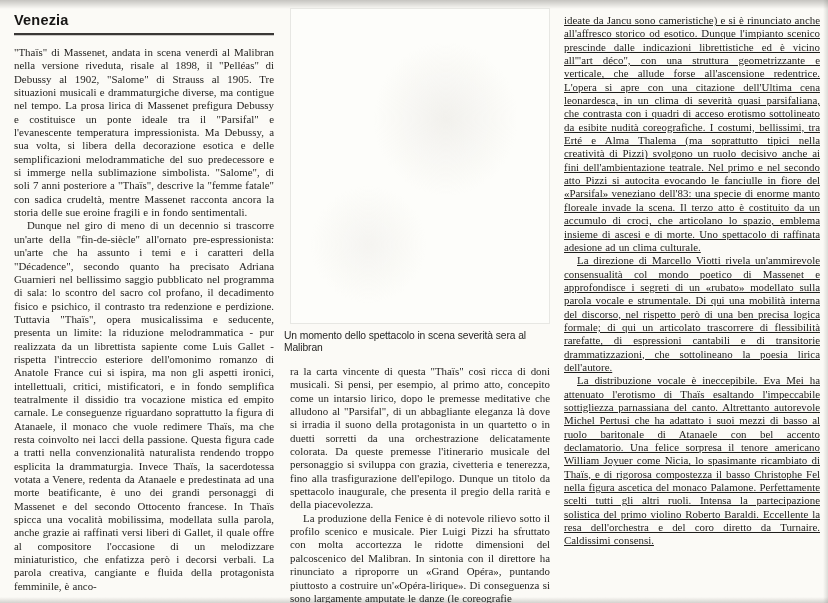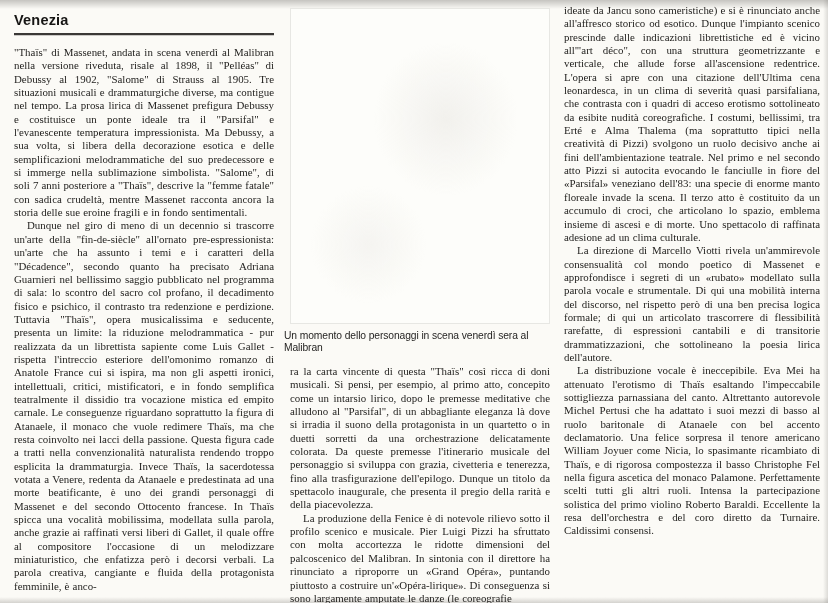--- a/index.html
+++ b/index.html
@@ -18,21 +18,21 @@
   .scan-bottom{position:absolute;left:0;bottom:0;width:828px;height:6px;
     background:linear-gradient(0deg,rgba(110,108,104,.28),rgba(110,108,104,0));
     pointer-events:none;}
   .scan-right{position:absolute;right:0;top:0;width:5px;height:603px;
     background:linear-gradient(270deg,rgba(110,108,104,.22),rgba(110,108,104,0));
     pointer-events:none;}
 
   .col{position:absolute;top:8px;}
   .col-1{left:14px;width:260px;top:12px;}
   .col-2{left:290px;width:260px;top:8px;}
-  .col-3{left:564px;width:256px;top:4px;}
+  .col-3{left:564px;width:256px;top:14px;text-decoration:underline;}
 
   .kicker{
     font-family:"Liberation Sans","DejaVu Sans",sans-serif;
     font-weight:bold;font-size:14.5px;letter-spacing:.2px;
     color:#161514;
   }
   .kicker-rule{
     height:2px;background:#3a3836;margin-top:5px;margin-bottom:11px;
     box-shadow:0 1px 0 rgba(58,56,54,.25);
   }
@@ -75,21 +75,21 @@
     <div class="kicker">Venezia</div>
     <div class="kicker-rule"></div>
     <div class="body-text">
       <p>"Thaïs" di Massenet, andata in scena venerdì al Malibran nella versione riveduta, risale al 1898, il "Pelléas" di Debussy al 1902, "Salome" di Strauss al 1905. Tre situazioni musicali e drammaturgiche diverse, ma contigue nel tempo. La prosa lirica di Massenet prefigura Debussy e costituisce un ponte ideale tra il "Parsifal" e l'evanescente temperatura impressionista. Ma Debussy, a sua volta, si libera della decorazione esotica e delle semplificazioni melodrammatiche del suo predecessore e si immerge nella sublimazione simbolista. "Salome", di soli 7 anni posteriore a "Thaïs", descrive la "femme fatale" con sadica crudeltà, mentre Massenet racconta ancora la storia delle sue eroine fragili e in fondo sentimentali.</p>
       <p class="indent">Dunque nel giro di meno di un decennio si trascorre un'arte della "fin-de-siècle" all'ornato pre-espressionista: un'arte che ha assunto i temi e i caratteri della "Décadence", secondo quanto ha precisato Adriana Guarnieri nel bellissimo saggio pubblicato nel programma di sala: lo scontro del sacro col profano, il decadimento fisico e psichico, il contrasto tra redenzione e perdizione. Tuttavia "Thaïs", opera musicalissima e seducente, presenta un limite: la riduzione melodrammatica - pur realizzata da un librettista sapiente come Luis Gallet - rispetta l'intreccio esteriore dell'omonimo romanzo di Anatole France cui si ispira, ma non gli aspetti ironici, intellettuali, critici, mistificatori, e in fondo semplifica teatralmente il dissidio tra vocazione mistica ed empito carnale. Le conseguenze riguardano soprattutto la figura di Atanaele, il monaco che vuole redimere Thaïs, ma che resta coinvolto nei lacci della passione. Questa figura cade a tratti nella convenzionalità naturalista rendendo troppo esplicita la drammaturgia. Invece Thaïs, la sacerdotessa votata a Venere, redenta da Atanaele e predestinata ad una morte beatificante, è uno dei grandi personaggi di Massenet e del secondo Ottocento francese. In Thaïs spicca una vocalità mobilissima, modellata sulla parola, anche grazie ai raffinati versi liberi di Gallet, il quale offre al compositore l'occasione di un melodizzare miniaturistico, che enfatizza però i decorsi verbali. La parola creativa, cangiante e fluida della protagonista femminile, è anco-</p>
     </div>
   </div>
 
   <div class="col col-2">
     <div class="photo"></div>
-    <div class="caption">Un momento dello personaggi in scena venerdì sera al Malibran</div>
+    <div class="caption">Un momento dello spettacolo in scena severità sera al Malibran</div>
     <div class="body-text">
       <p>ra la carta vincente di questa "Thaïs" così ricca di doni musicali. Si pensi, per esempio, al primo atto, concepito come un intarsio lirico, dopo le premesse meditative che alludono al "Parsifal", di un abbagliante eleganza là dove si irradia il suono della protagonista in un quartetto o in duetti sorretti da una orchestrazione delicatamente colorata. Da queste premesse l'itinerario musicale del personaggio si sviluppa con grazia, civetteria e tenerezza, fino alla trasfigurazione dell'epilogo. Dunque un titolo da spettacolo inaugurale, che presenta il pregio della rarità e della piacevolezza.</p>
       <p class="indent">La produzione della Fenice è di notevole rilievo sotto il profilo scenico e musicale. Pier Luigi Pizzi ha sfruttato con molta accortezza le ridotte dimensioni del palcoscenico del Malibran. In sintonia con il direttore ha rinunciato a riproporre un «Grand Opéra», puntando piuttosto a costruire un'«Opéra-lirique». Di conseguenza si sono largamente amputate le danze (le coreografie</p>
     </div>
   </div>
 
   <div class="col col-3">
     <div class="body-text">
       <p>ideate da Jancu sono cameristiche) e si è rinunciato anche all'affresco storico od esotico. Dunque l'impianto scenico prescinde dalle indicazioni librettistiche ed è vicino all'"art déco", con una struttura geometrizzante e verticale, che allude forse all'ascensione redentrice. L'opera si apre con una citazione dell'Ultima cena leonardesca, in un clima di severità quasi parsifaliana, che contrasta con i quadri di acceso erotismo sottolineato da esibite nudità coreografiche. I costumi, bellissimi, tra Erté e Alma Thalema (ma soprattutto tipici nella creatività di Pizzi) svolgono un ruolo decisivo anche ai fini dell'ambientazione teatrale. Nel primo e nel secondo atto Pizzi si autocita evocando le fanciulle in fiore del «Parsifal» veneziano dell'83: una specie di enorme manto floreale invade la scena. Il terzo atto è costituito da un accumulo di croci, che articolano lo spazio, emblema insieme di ascesi e di morte. Uno spettacolo di raffinata adesione ad un clima culturale.</p>
       <p class="indent">La direzione di Marcello Viotti rivela un'ammirevole consensualità col mondo poetico di Massenet e approfondisce i segreti di un «rubato» modellato sulla parola vocale e strumentale. Di qui una mobilità interna del discorso, nel rispetto però di una ben precisa logica formale; di qui un articolato trascorrere di flessibilità rarefatte, di espressioni cantabili e di transitorie drammatizzazioni, che sottolineano la poesia lirica dell'autore.</p>

